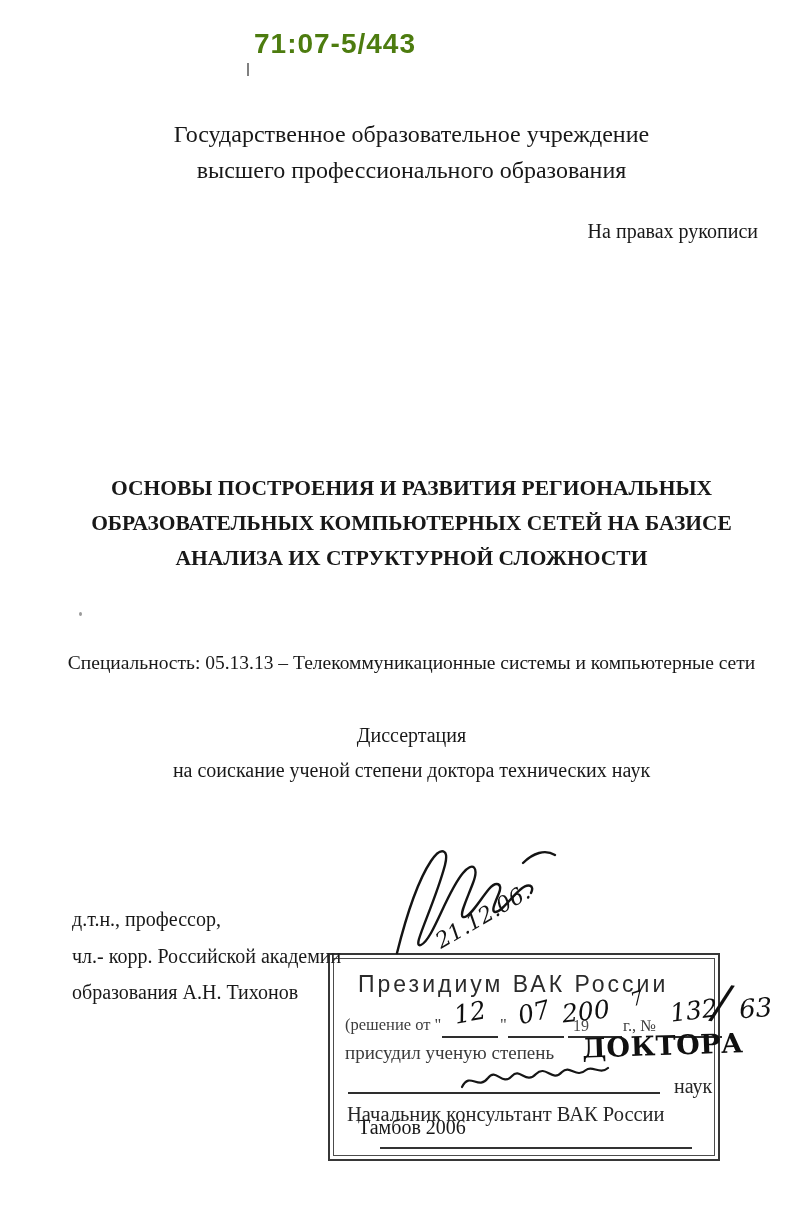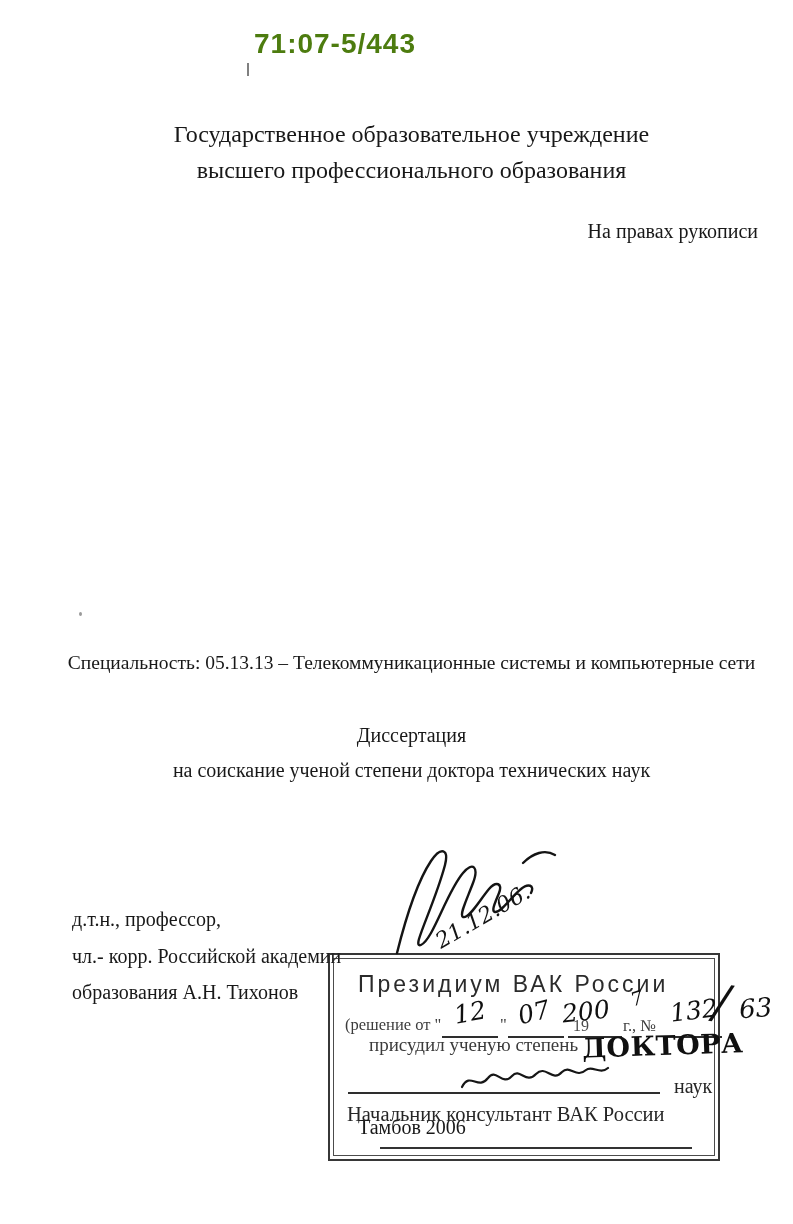--- a/index.html
+++ b/index.html
@@ -51,20 +51,25 @@
   <div class="ab tickmark"></div>
 
   <div class="ab ctr inst">
     <div>Государственное образовательное учреждение</div>
     <div>высшего профессионального образования</div>
   </div>
 
   <div class="ab manuscript">На правах рукописи</div>
 
 
+  <div class="ab ctr title">
+    <div>ОСНОВЫ ПОСТРОЕНИЯ И РАЗВИТИЯ РЕГИОНАЛЬНЫХ</div>
+    <div>ОБРАЗОВАТЕЛЬНЫХ КОМПЬЮТЕРНЫХ СЕТЕЙ НА БАЗИСЕ</div>
+    <div>АНАЛИЗА ИХ СТРУКТУРНОЙ СЛОЖНОСТИ</div>
+  </div>
 
   <div class="ab dotmark"></div>
 
   <div class="ab ctr specialty">Специальность: 05.13.13 – Телекоммуникационные системы и компьютерные сети</div>
 
   <div class="ab ctr diss1">Диссертация</div>
   <div class="ab ctr diss2">на соискание ученой степени доктора технических наук</div>
 
   <div class="ab consultant">
     <div>д.т.н., профессор,</div>
@@ -96,21 +101,21 @@
     <span class="ab pr" style="left:243px;top:62px;font-size:16px;color:#4c4c4c;">19</span>
     <span class="ab ul" style="left:238px;top:81px;width:54px;"></span>
     <span class="ab hw" style="left:232px;top:44px;font-size:25px;transform:rotate(-6deg);">200</span>
     <span class="ab hw" style="left:301px;top:34px;font-size:19px;transform:rotate(-18deg);">7</span>
     <span class="ab pr" style="left:293px;top:61px;font-size:16.5px;">г., №</span>
     <span class="ab ul" style="left:334px;top:81px;width:58px;"></span>
     <span class="ab hw" style="left:340px;top:43px;font-size:25px;transform:rotate(-7deg);">132</span>
     <span class="ab hw" style="left:384px;top:24px;font-size:46px;transform:rotate(6deg);">/</span>
     <span class="ab hw" style="left:409px;top:40px;font-size:26px;transform:rotate(-4deg);">63</span>
 
-    <span class="ab pr" style="left:15px;top:79px;font-size:19px;margin-left:24px;">присудил ученую степень</span>
+    <span class="ab pr" style="left:15px;top:87px;font-size:19px;">присудил ученую степень</span>
     <span class="ab hw" style="left:252px;top:77px;font-size:27px;font-weight:bold;font-style:normal;letter-spacing:.5px;transform:rotate(-2deg);">ДОКТОРА</span>
 
     <svg class="ab" style="left:128px;top:106px;" width="156" height="36" viewBox="0 0 156 36">
       <path d="M4,26 C12,10 20,30 30,17 C38,6 44,26 54,15 C62,6 68,24 78,13 C88,3 94,22 104,11 C112,3 118,18 128,9 C134,4 142,14 150,7" fill="none" stroke="#161616" stroke-width="2.2" stroke-linecap="round"></path>
     </svg>
     <span class="ab ul" style="left:18px;top:137px;width:312px;"></span>
     <span class="ab pr" style="left:344px;top:120px;font-size:20px;color:#262626;">наук</span>
 
     <span class="ab pr" style="left:17px;top:148px;font-size:20.5px;color:#262626;">Начальник консультант ВАК России</span>
 

